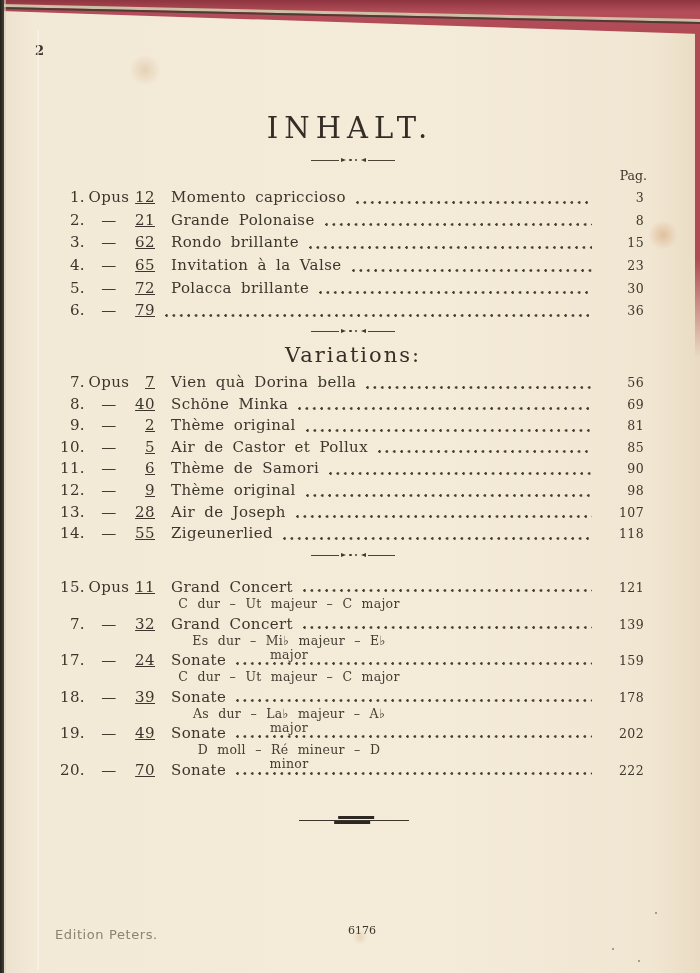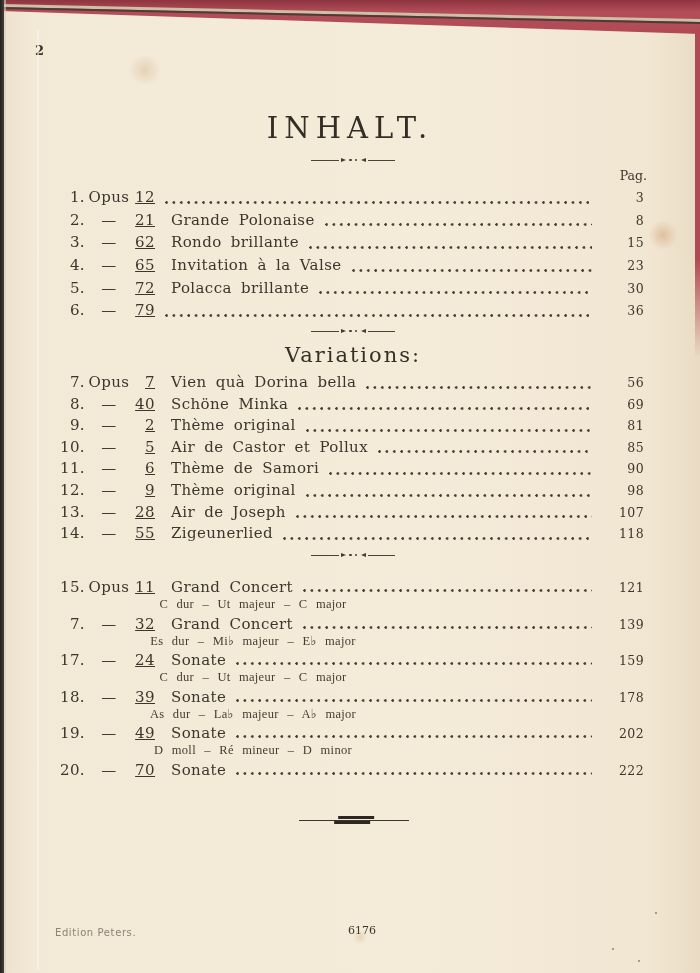--- a/index.html
+++ b/index.html
@@ -59,31 +59,31 @@
   .c-no{width:27px;text-align:right;flex:none;}
   .c-olabel{width:48px;text-align:center;flex:none;}
   .c-onum{width:22px;text-align:right;flex:none;text-decoration:underline;}
   .c-title{padding-left:16px;word-spacing:4px;flex:none;}
   .leader{flex:1;align-self:stretch;margin:0 8px 0 10px;
     background-image:radial-gradient(circle at 1.5px 1.5px,#474032 1.15px,rgba(0,0,0,0) 1.5px);
     background-size:7.4px 3px;background-repeat:repeat-x;
     background-position:0 calc(100% - 5px);}
   .c-page{width:44px;text-align:right;padding-right:4px;font-size:12.5px;flex:none;}
   .subrow{height:16.6px;line-height:14px;}
-  .subtitle{display:block;margin-left:80px;width:230px;text-align:center;
-    font-size:12.5px;word-spacing:5px;letter-spacing:.3px;color:#433d32;font-family:Liberation Serif, serif;}
+  .subtitle{display:block;margin-left:116px;width:230px;text-align:center;
+    font-size:12.5px;word-spacing:5px;letter-spacing:.3px;color:#433d32;}
   
   .final-rule{position:absolute;left:299px;top:813px;width:110px;height:14px;z-index:3;}
   .final-rule .thin{position:absolute;left:0;top:7px;width:110px;height:1px;background:#3b352b;}
   .final-rule .dbl{position:absolute;left:50%;top:3px;transform:translateX(-44%);}
   .final-rule .bar{width:36px;height:3px;background:#2c2720;}
   .final-rule .bar.b2{margin-top:1.5px;margin-left:-4px;width:36px;}
   
   .footer-left{position:absolute;left:55px;top:927px;font-family:"DejaVu Sans","Liberation Sans",sans-serif;
-    font-size:10px;letter-spacing:.6px;color:#8e8172;}
+    font-size:13px;letter-spacing:.6px;color:#8e8172;}
   .plate{position:absolute;left:340px;top:924px;width:44px;text-align:center;font-size:11px;color:#3c362c;}
 </style>
 </head>
 <body>
 
 <div class="red-band">
   <div class="page-edge-line"></div>
   <div class="page-edge-shadow"></div>
 </div>
 <div class="red-sliver"></div>
@@ -109,20 +109,21 @@
     </span>
   <span class="line"></span>
 </div>
 <div class="pag-label">Pag.</div>
 
 <div class="sec sec1">
     <div class="row">
       <span class="c-no">1.</span>
       <span class="c-olabel">Opus</span>
       <span class="c-onum">12</span>
+      <span class="c-title">Momento capriccioso</span>
       <span class="leader"></span>
       <span class="c-page">3</span>
     </div>
     <div class="row">
       <span class="c-no">2.</span>
       <span class="c-olabel">—</span>
       <span class="c-onum">21</span>
       <span class="c-title">Grande Polonaise</span>
       <span class="leader"></span>
       <span class="c-page">8</span>

